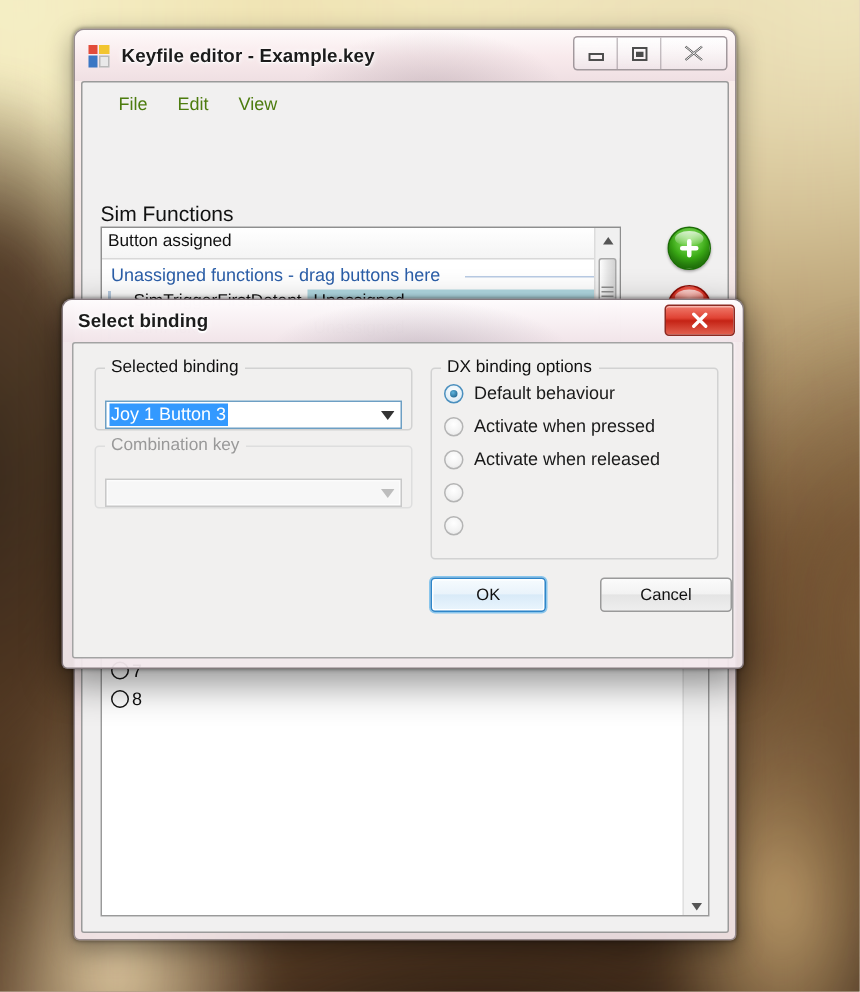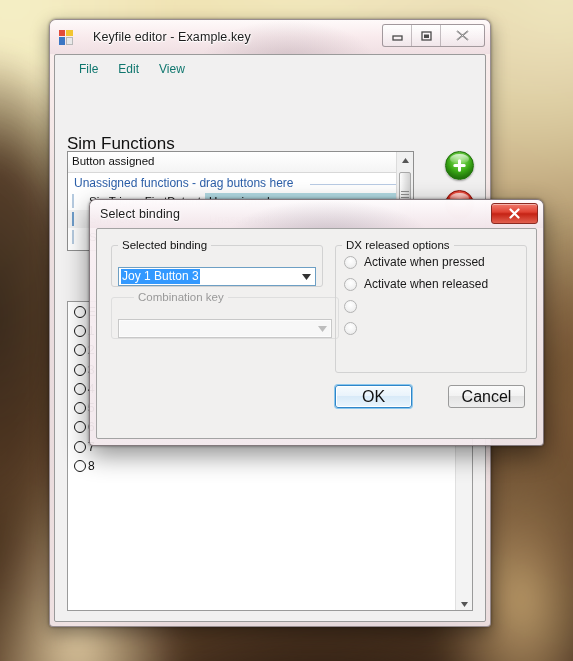--- a/index.html
+++ b/index.html
@@ -63,23 +63,24 @@
     background:
       linear-gradient(180deg, rgba(255,252,252,.85) 0%, rgba(248,233,236,.80) 52%, rgba(236,219,224,.75) 100%);
     overflow: hidden;
   }
   #main-window .glass::after{
     content:""; position:absolute; left:34%; top:0; width:40%; height:100%;
     background: radial-gradient(ellipse at 50% 120%, rgba(160,140,150,.35), rgba(160,140,150,0) 70%);
   }
   .titlebar {
     position: relative; height: 34px;
-    display: flex; align-items: center; gap: 19px;
+    display: flex; align-items: center; gap: 7px;
     padding-left: 9px; box-sizing: border-box;
     z-index: 2;
+    font-weight: bold;
   }
   .app-icon { width:15px; height:15px; position:relative; flex: 0 0 auto; }
   .app-icon i { position:absolute; display:block; }
   .app-icon .q1 { left:0; top:0; width:6px; height:6px; background:#e24b3a; }
   .app-icon .q2 { left:7px; top:0; width:7px; height:6px; background:#f2c530; }
   .app-icon .q3 { left:0; top:7px; width:6px; height:8px; background:#3b77c4; }
   .app-icon .q4 { left:7px; top:7px; width:7px; height:8px; background:#e9e9e9; border:1px solid #b9b9b9; box-sizing:border-box;}
   .win-title {
     font-size: 12.5px; color: #1c1c1c; letter-spacing: .1px;
     text-shadow: 0 0 3px #fff, 0 0 5px #fff, 0 1px 0 #fff;
@@ -101,23 +102,23 @@
   .cap-btn:last-child { border-right: none; width: 43px; }
   .cap-btn svg { display:block; }
 
   .client {
     position: absolute; left: 4px; right: 4px; top: 34px; bottom: 4px;
     background: #f1f0f0;
     border: 1px solid #9a9a9a;
     border-radius: 2px;
     box-sizing: border-box;
   }
-  .menubar { display:flex; gap: 0; padding: 6px 10px 4px 14px; font-size: 12px; color: #0f766e; }
+  .menubar { display:flex; gap: 0; padding: 6px 10px 4px 14px; font-size: 12px; color: #4d7c0f; }
   .menu-item { padding: 1px 10px; cursor: default; }
-  #sim-functions-label { position:absolute; left: 12px; top: 79px; font-size: 17px; color:#111; }
+  #sim-functions-label { position:absolute; left: 12px; top: 79px; font-size: 14px; color:#111; }
   #listview {
     position: absolute; left: 12px; top: 96px; width: 347px; height: 100px;
     background: #fff; border: 1px solid #8e8e8e; box-sizing: border-box;
     overflow: hidden;
   }
   .lv-header { display:flex; height: 20px; border-bottom: 1px solid #d8d8d8;
     background: linear-gradient(180deg,#ffffff 0%,#f4f4f4 100%); }
   .lv-col { font-size: 11.5px; color:#111; padding: 3px 0 0 4px; box-sizing: border-box;
             border-right: 1px solid #e2e2e2; }
   .lv-col.c1 { width: 136px; }
@@ -186,21 +187,20 @@
   .kl-down { position:absolute; bottom:2px; left:0; right:0; display:flex; align-items:center; justify-content:center;}
 
   
   #dialog {
     left: 41px; top: 199px; width: 453px; height: 245px;
     background: linear-gradient(180deg, rgba(249,240,243,.96) 0%, rgba(242,232,236,.95) 100%);
     border: 1px solid rgba(110,100,105,.85);
     border-radius: 7px 7px 4px 4px;
     box-shadow: 0 0 3px rgba(0,0,0,.5), 0 9px 26px rgba(0,0,0,.45);
     z-index: 50;
-    margin-left: 48px;
   }
   #dialog .glass {
     position:absolute; left:0; right:0; top:0; height: 28px; border-radius:6px 6px 0 0;
     background: linear-gradient(180deg, rgba(255,253,254,.88), rgba(240,226,231,.8));
     overflow:hidden;
   }
   #dialog .glass::after{
     content:""; position:absolute; left:30%; top:0; width:45%; height:100%;
     background: radial-gradient(ellipse at 50% 130%, rgba(150,140,155,.40), rgba(150,140,155,0) 70%);
   }
@@ -218,21 +218,21 @@
   }
   fieldset.gb {
     position:absolute; margin:0; padding:0;
     border:1px solid #d2d2d2; border-radius: 3px;
   }
   fieldset.gb legend { margin-left: 6px; padding: 0 4px; font-size: 11.5px; color:#111; }
   fieldset.gb.disabled legend { color: #999; }
   fieldset.gb.disabled { border-color:#dedede; }
 
   #gb-selected { left: 14px; top: 10px; width: 210px; height: 46px; }
-  #gb-combo    { left: 14px; top: 62px; width: 210px; height: 46px; padding-left: 16px; }
+  #gb-combo    { left: 14px; top: 62px; width: 210px; height: 46px; }
   #gb-conflicts{ left: 14px; top: 120px; width: 210px; height: 84px; }
   #gb-dx       { left: 238px; top: 10px; width: 190px; height: 132px; }
 
   .combo {
     position:absolute; left: 6px; top: 16px; right: 6px; height: 19px;
     background: #fff; border: 1px solid #6d9fc4; box-sizing:border-box;
     display:flex; align-items:center;
     box-shadow: 0 0 0 1px rgba(255,255,255,.6) inset;
     justify-content: flex-end;
   }
@@ -264,33 +264,33 @@
     border-color: #4a8fbe;
     background: radial-gradient(circle at 50% 35%, #ffffff 0%, #e6f1f8 55%, #cfe3f0 100%);
   }
   .radio.on::after{
     content:""; width: 5px; height: 5px; border-radius:50%;
     background: radial-gradient(circle at 40% 35%, #5fb4dd, #12527d);
   }
 
   .dlg-btn {
     position:absolute; height: 23px; width: 75px;
-    font-size: 16px; color:#111;
+    font-size: 11px; color:#111;
     display:flex; align-items:center; justify-content:center;
     border-radius: 3px; box-sizing:border-box;
     background: linear-gradient(180deg,#fbfbfb 0%,#f2f2f2 48%,#e4e4e4 50%,#eeeeee 100%);
     border: 1px solid #9a9a9a;
   }
   #btn-ok {
     left: 238px; top: 156px; width: 77px;
     border: 1px solid #2f86c9;
     box-shadow: 0 0 0 1px rgba(120,190,235,.85), inset 0 0 0 1px #ffffff;
     background: linear-gradient(180deg,#f6fbfe 0%,#e9f3fb 48%,#d8eaf8 50%,#eaf5fd 100%);
   }
-  #btn-cancel { left: 351px; top: 156px; width: 77px; }
+  #btn-cancel { left: 351px; top: 156px; width: 88px; }
 </style>
 </head>
 <body>
 
 <div id="desktop">
   <div class="bg-layer bg-a"></div>
   <div class="bg-layer bg-b"></div>
   <div class="bg-layer bg-c"></div>
 </div>
 
@@ -488,22 +488,26 @@
         <span class="arrow">
           <svg width="9" height="6" viewBox="0 0 9 6">
               <polygon points="0,0 9,0 4.5,6" fill="#bdbdbd"></polygon>
             </svg>
         </span>
       </div>
     </fieldset>
 
 
     <fieldset class="gb" id="gb-dx">
-      <legend>DX released options</legend>
-
+      <legend>DX binding options</legend>
+
+      <div class="radio-line">
+        <span class="radio on"></span>
+        <span>Default behaviour</span>
+      </div>
       <div class="radio-line">
         <span class="radio"></span>
         <span>Activate when pressed</span>
       </div>
       <div class="radio-line">
         <span class="radio"></span>
         <span>Activate when released</span>
       </div>
       <div class="radio-line">
         <span class="radio"></span>

